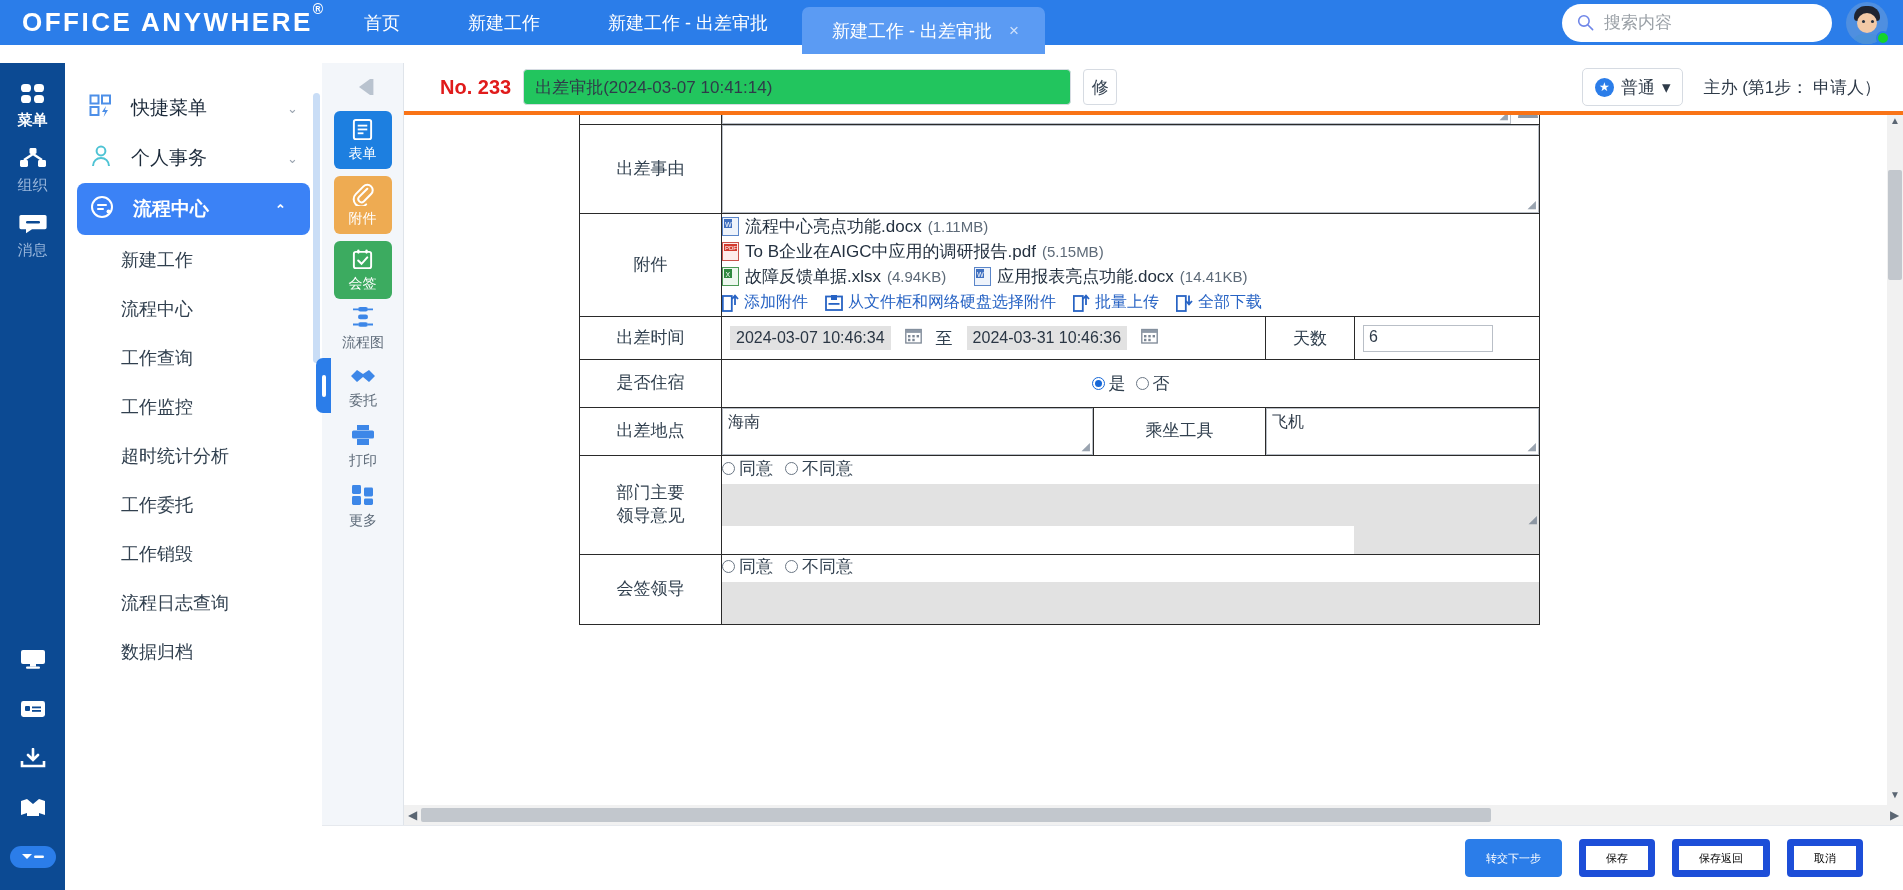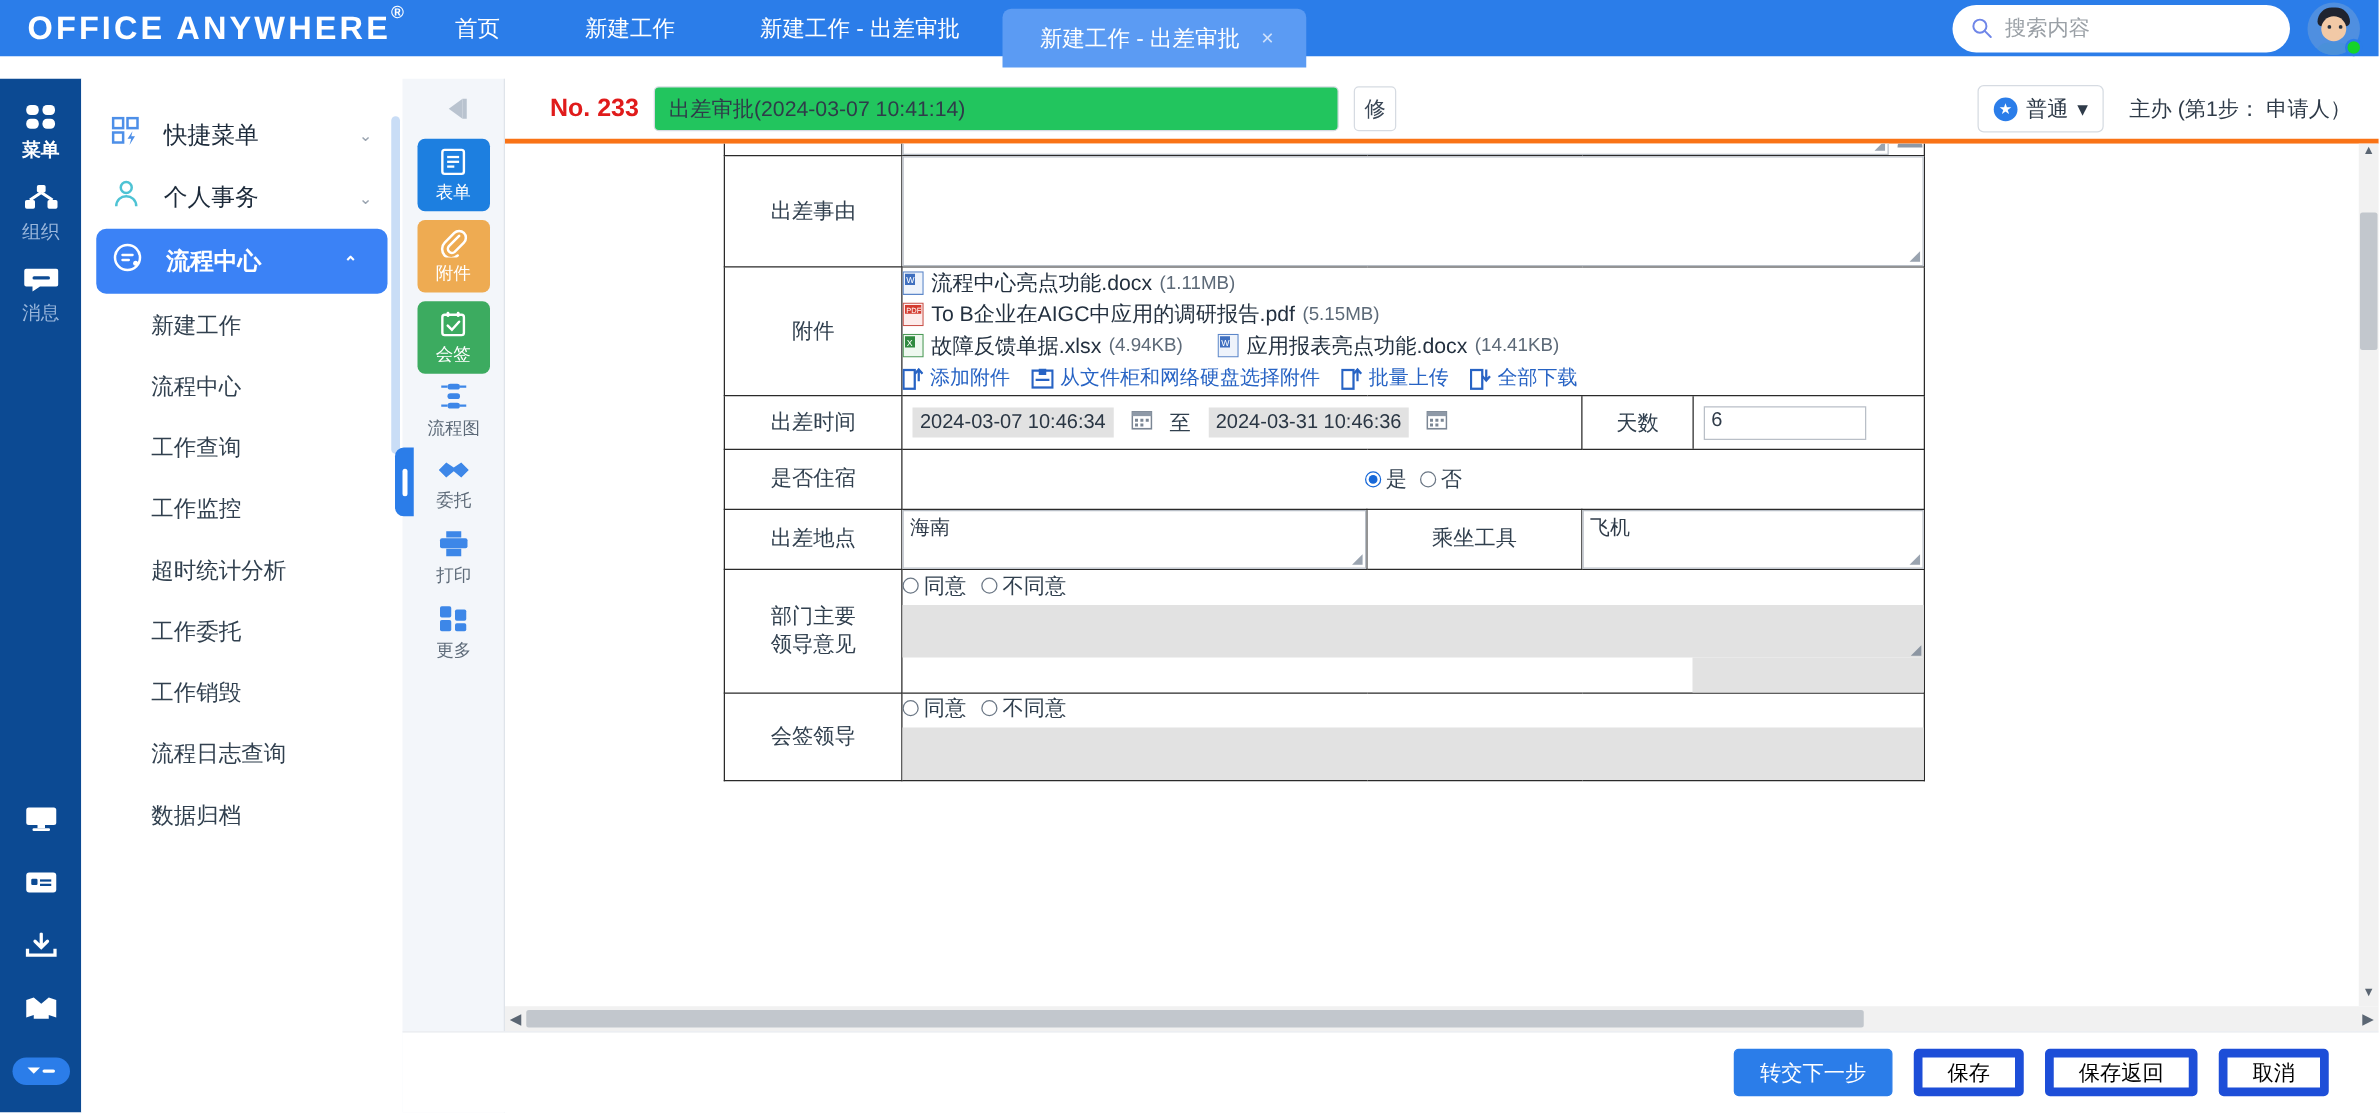--- a/index.html
+++ b/index.html
@@ -234,21 +234,21 @@
 
   
   .footer {
     position: absolute; left: 322px; top: 825px; width: 1581px; height: 65px;
     background: #ffffff; border-top: 1px solid #e6e9ee;
     display: flex; align-items: center; justify-content: flex-end; gap: 17px; padding-right: 40px;
   }
   .btn {
     height: 38px; min-width: 70px; padding: 0 20px; border-radius: 4px;
     display: flex; align-items: center; justify-content: center;
-    font-size: 17px; cursor: pointer;
+    font-size: 11px; cursor: pointer;
   }
   .btn.primary { background: #2b7de9; color: #ffffff; border: 1px solid #2b7de9; }
   .btn.ghost { background: #ffffff; color: #000000; border: 7px solid #1d4ed8; }
 
   .fileico { width: 17px; height: 19px; flex: none; }
 </style>
 </head>
 <body>
 
 <div id="app">

